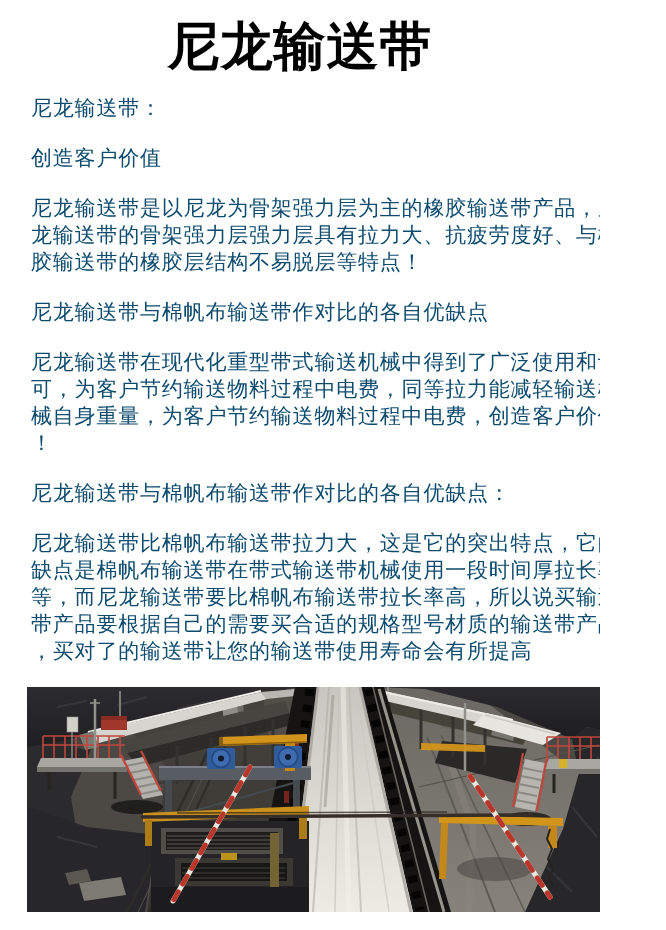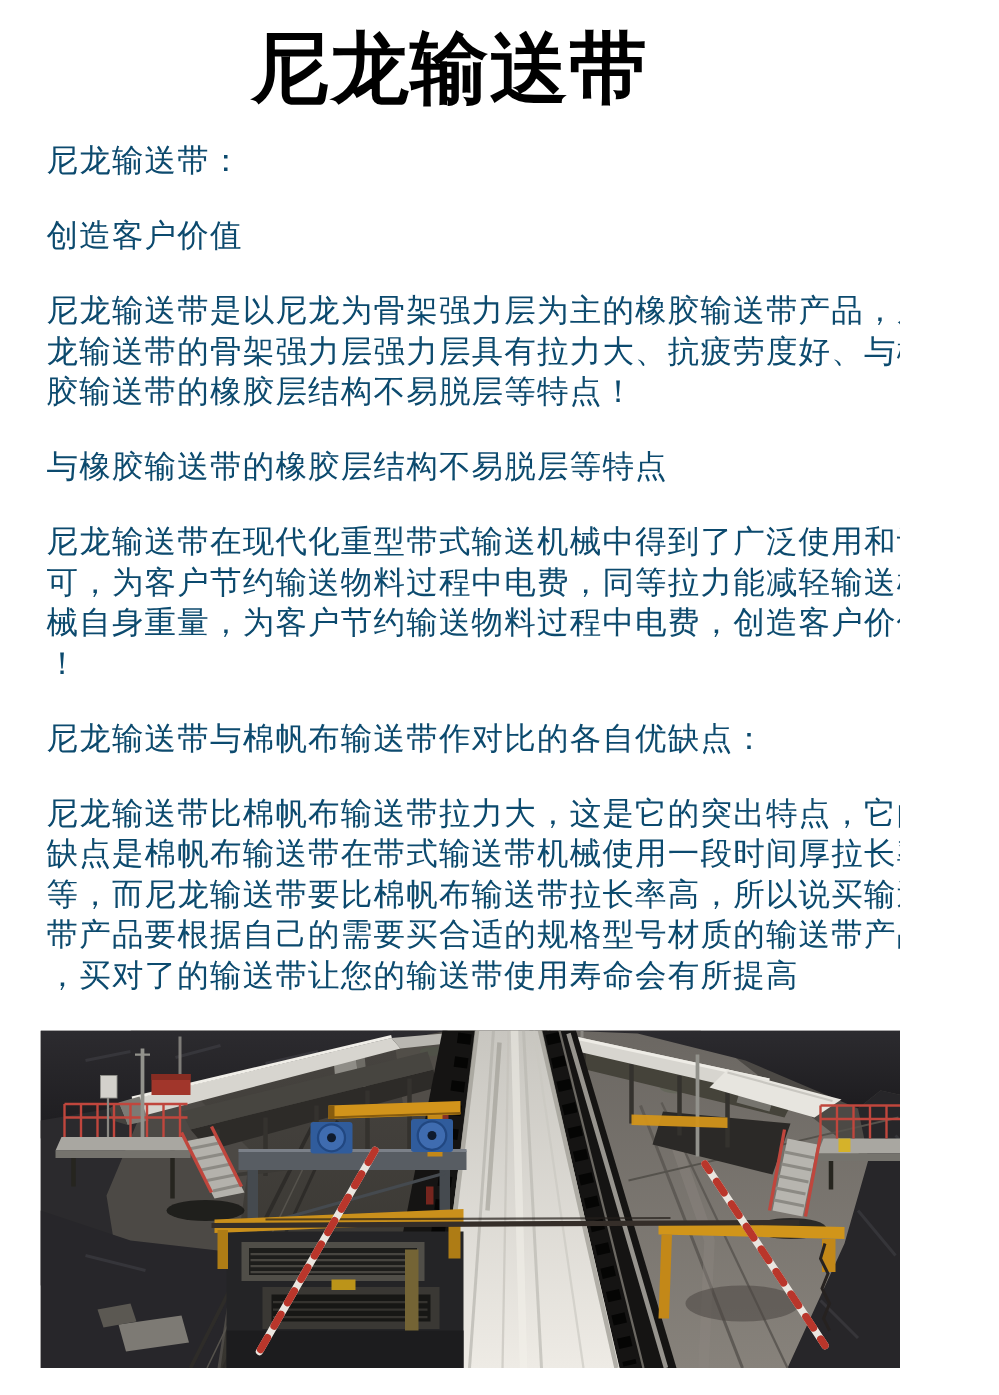--- a/index.html
+++ b/index.html
@@ -21,21 +21,21 @@
 <body>
 
 <div class="page">
 
   <h1 class="title">尼龙输送带</h1>
 
   <div class="body-text">
     <p>尼龙输送带：</p>
     <p>创造客户价值</p>
     <p>尼龙输送带是以尼龙为骨架强力层为主的橡胶输送带产品，尼龙输送带的骨架强力层强力层具有拉力大、抗疲劳度好、与橡胶输送带的橡胶层结构不易脱层等特点！</p>
-    <p>与橡胶输送带的橡胶层结构不易脱层等特点</p>
+    <p>尼龙输送带与棉帆布输送带作对比的各自优缺点</p>
     <p>尼龙输送带在现代化重型带式输送机械中得到了广泛使用和认可，为客户节约输送物料过程中电费，同等拉力能减轻输送机械自身重量，为客户节约输送物料过程中电费，创造客户价值！</p>
     <p>尼龙输送带与棉帆布输送带作对比的各自优缺点：</p>
     <p>尼龙输送带比棉帆布输送带拉力大，这是它的突出特点，它的缺点是棉帆布输送带在带式输送带机械使用一段时间厚拉长率等，而尼龙输送带要比棉帆布输送带拉长率高，所以说买输送带产品要根据自己的需要买合适的规格型号材质的输送带产品，买对了的输送带让您的输送带使用寿命会有所提高</p>
   </div>
 
   <figure class="photo" aria-label="煤场带式输送机照片：中间为纵向输送带，两侧为带红色护栏平台和扶梯的输送机头，配黄色横梁、蓝色滚筒和红白相间拦杆">
     <svg viewBox="0 0 613 225" xmlns="http://www.w3.org/2000/svg">
       <defs>
         <linearGradient id="roadGrad" x1="0" y1="0" x2="0" y2="1">
           <stop offset="0" stop-color="#6b6761"></stop>

